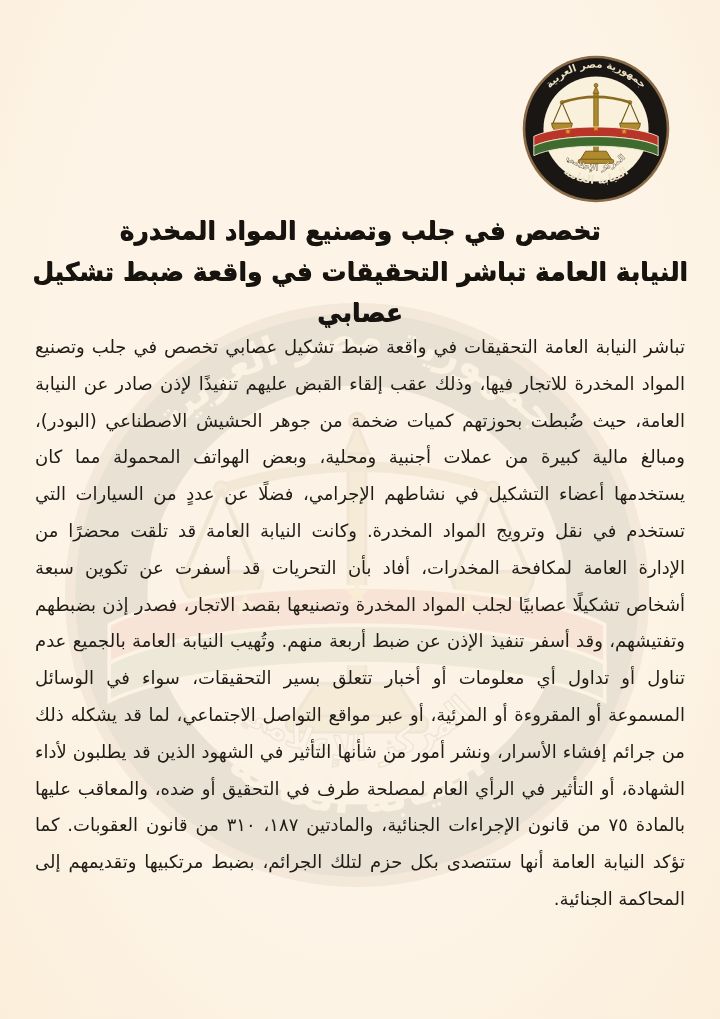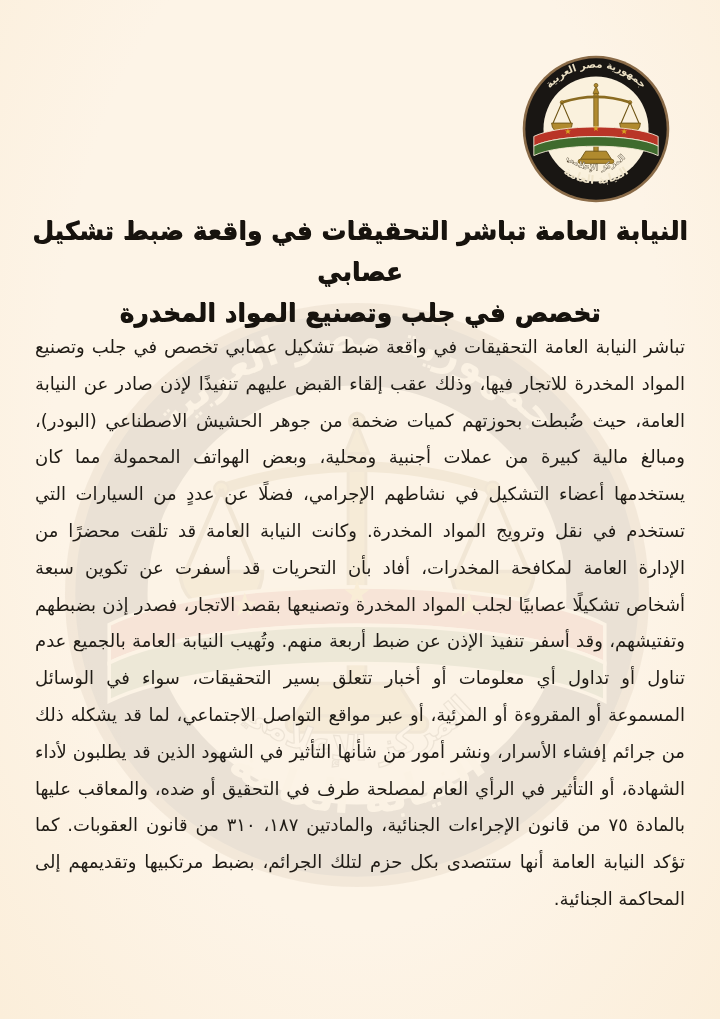--- a/index.html
+++ b/index.html
@@ -86,19 +86,19 @@
         <textPath href="#arc-org" xlink:href="#arc-org" startOffset="50%" text-anchor="middle">النيابة العامة</textPath>
       </text>
     </g>
   </svg>
 
   <svg class="watermark" viewBox="0 0 200 200" aria-hidden="true">
     <use href="#emblem-group" xlink:href="#emblem-group"></use>
   </svg>
 
   <div class="title">
+    <div>تخصص في جلب وتصنيع المواد المخدرة</div>
     <div>النيابة العامة تباشر التحقيقات في واقعة ضبط تشكيل عصابي</div>
-    <div>تخصص في جلب وتصنيع المواد المخدرة</div>
   </div>
 
   <p class="bodytext">تباشر النيابة العامة التحقيقات في واقعة ضبط تشكيل عصابي تخصص في جلب وتصنيع المواد المخدرة للاتجار فيها، وذلك عقب إلقاء القبض عليهم تنفيذًا لإذن صادر عن النيابة العامة، حيث ضُبطت بحوزتهم كميات ضخمة من جوهر الحشيش الاصطناعي (البودر)، ومبالغ مالية كبيرة من عملات أجنبية ومحلية، وبعض الهواتف المحمولة مما كان يستخدمها أعضاء التشكيل في نشاطهم الإجرامي، فضلًا عن عددٍ من السيارات التي تستخدم في نقل وترويج المواد المخدرة. وكانت النيابة العامة قد تلقت محضرًا من الإدارة العامة لمكافحة المخدرات، أفاد بأن التحريات قد أسفرت عن تكوين سبعة أشخاص تشكيلًا عصابيًا لجلب المواد المخدرة وتصنيعها بقصد الاتجار، فصدر إذن بضبطهم وتفتيشهم، وقد أسفر تنفيذ الإذن عن ضبط أربعة منهم. وتُهيب النيابة العامة بالجميع عدم تناول أو تداول أي معلومات أو أخبار تتعلق بسير التحقيقات، سواء في الوسائل المسموعة أو المقروءة أو المرئية، أو عبر مواقع التواصل الاجتماعي، لما قد يشكله ذلك من جرائم إفشاء الأسرار، ونشر أمور من شأنها التأثير في الشهود الذين قد يطلبون لأداء الشهادة، أو التأثير في الرأي العام لمصلحة طرف في التحقيق أو ضده، والمعاقب عليها بالمادة ٧٥ من قانون الإجراءات الجنائية، والمادتين ١٨٧، ٣١٠ من قانون العقوبات. كما تؤكد النيابة العامة أنها ستتصدى بكل حزم لتلك الجرائم، بضبط مرتكبيها وتقديمهم إلى المحاكمة الجنائية.</p>
 
 </div>
 
 </body></html>

